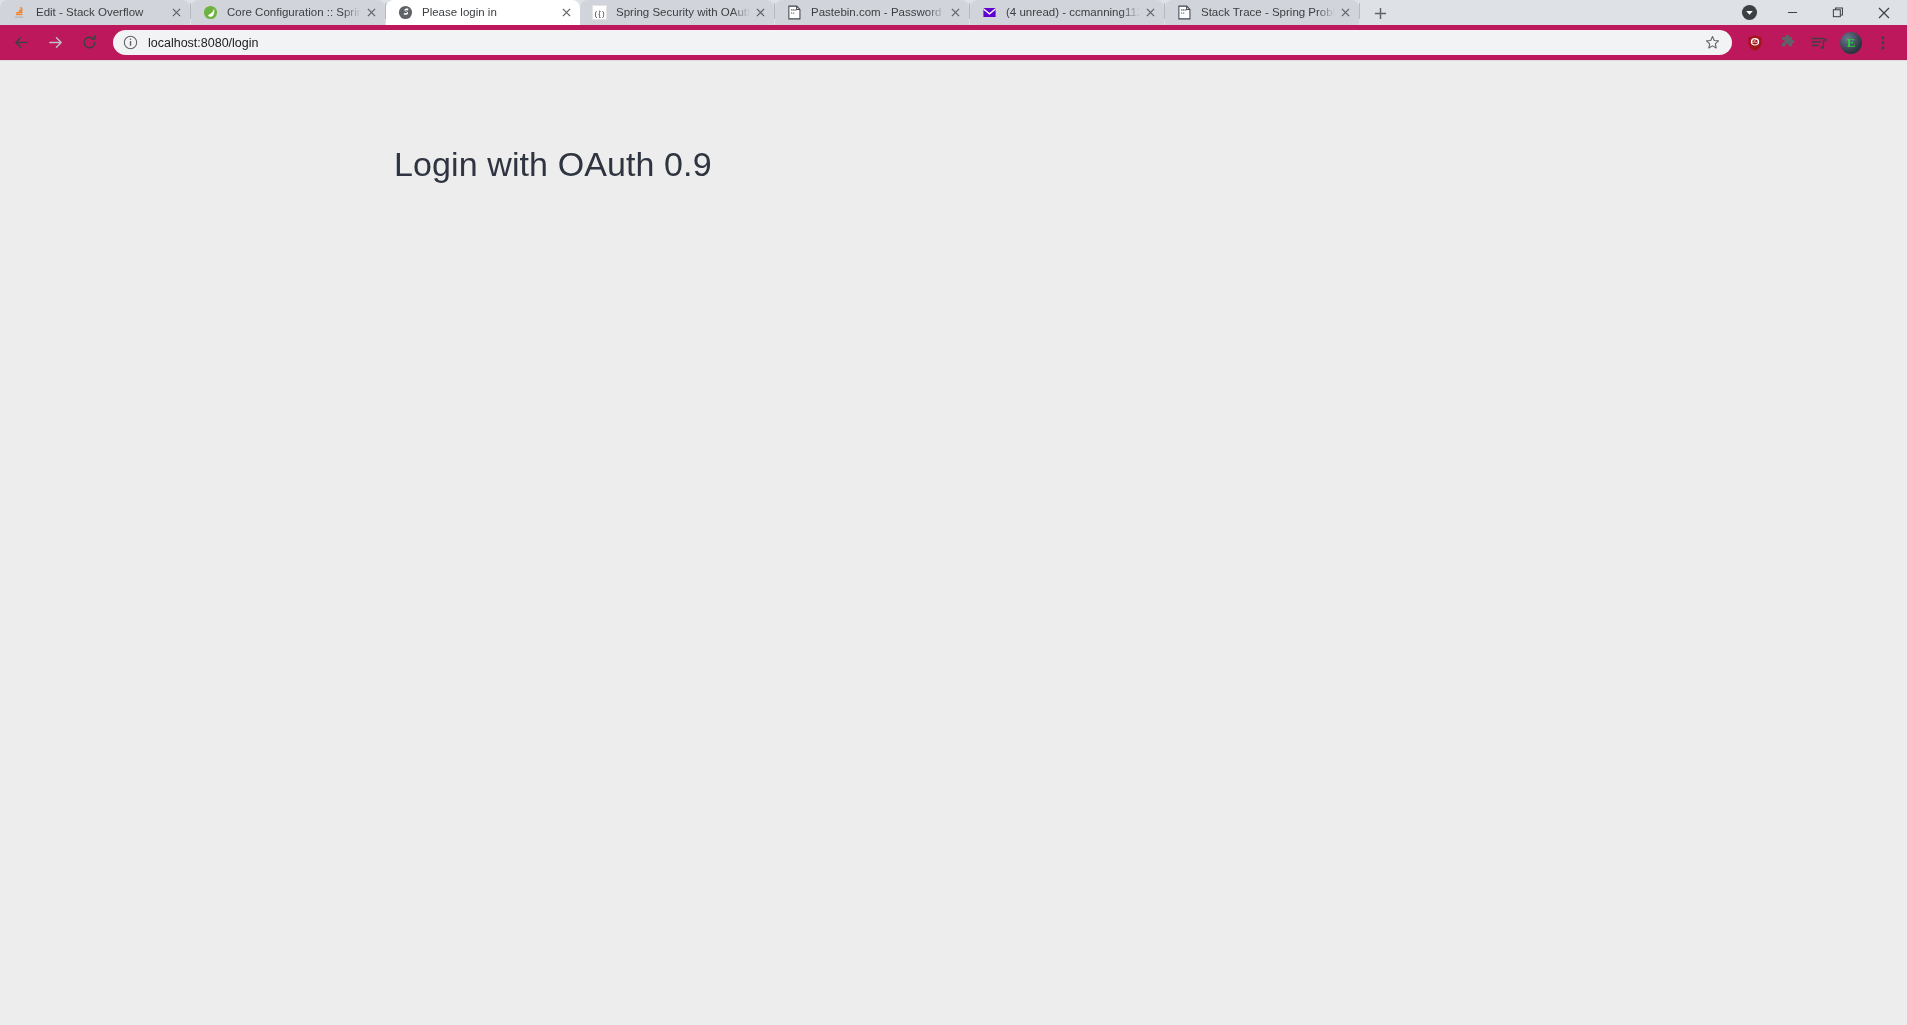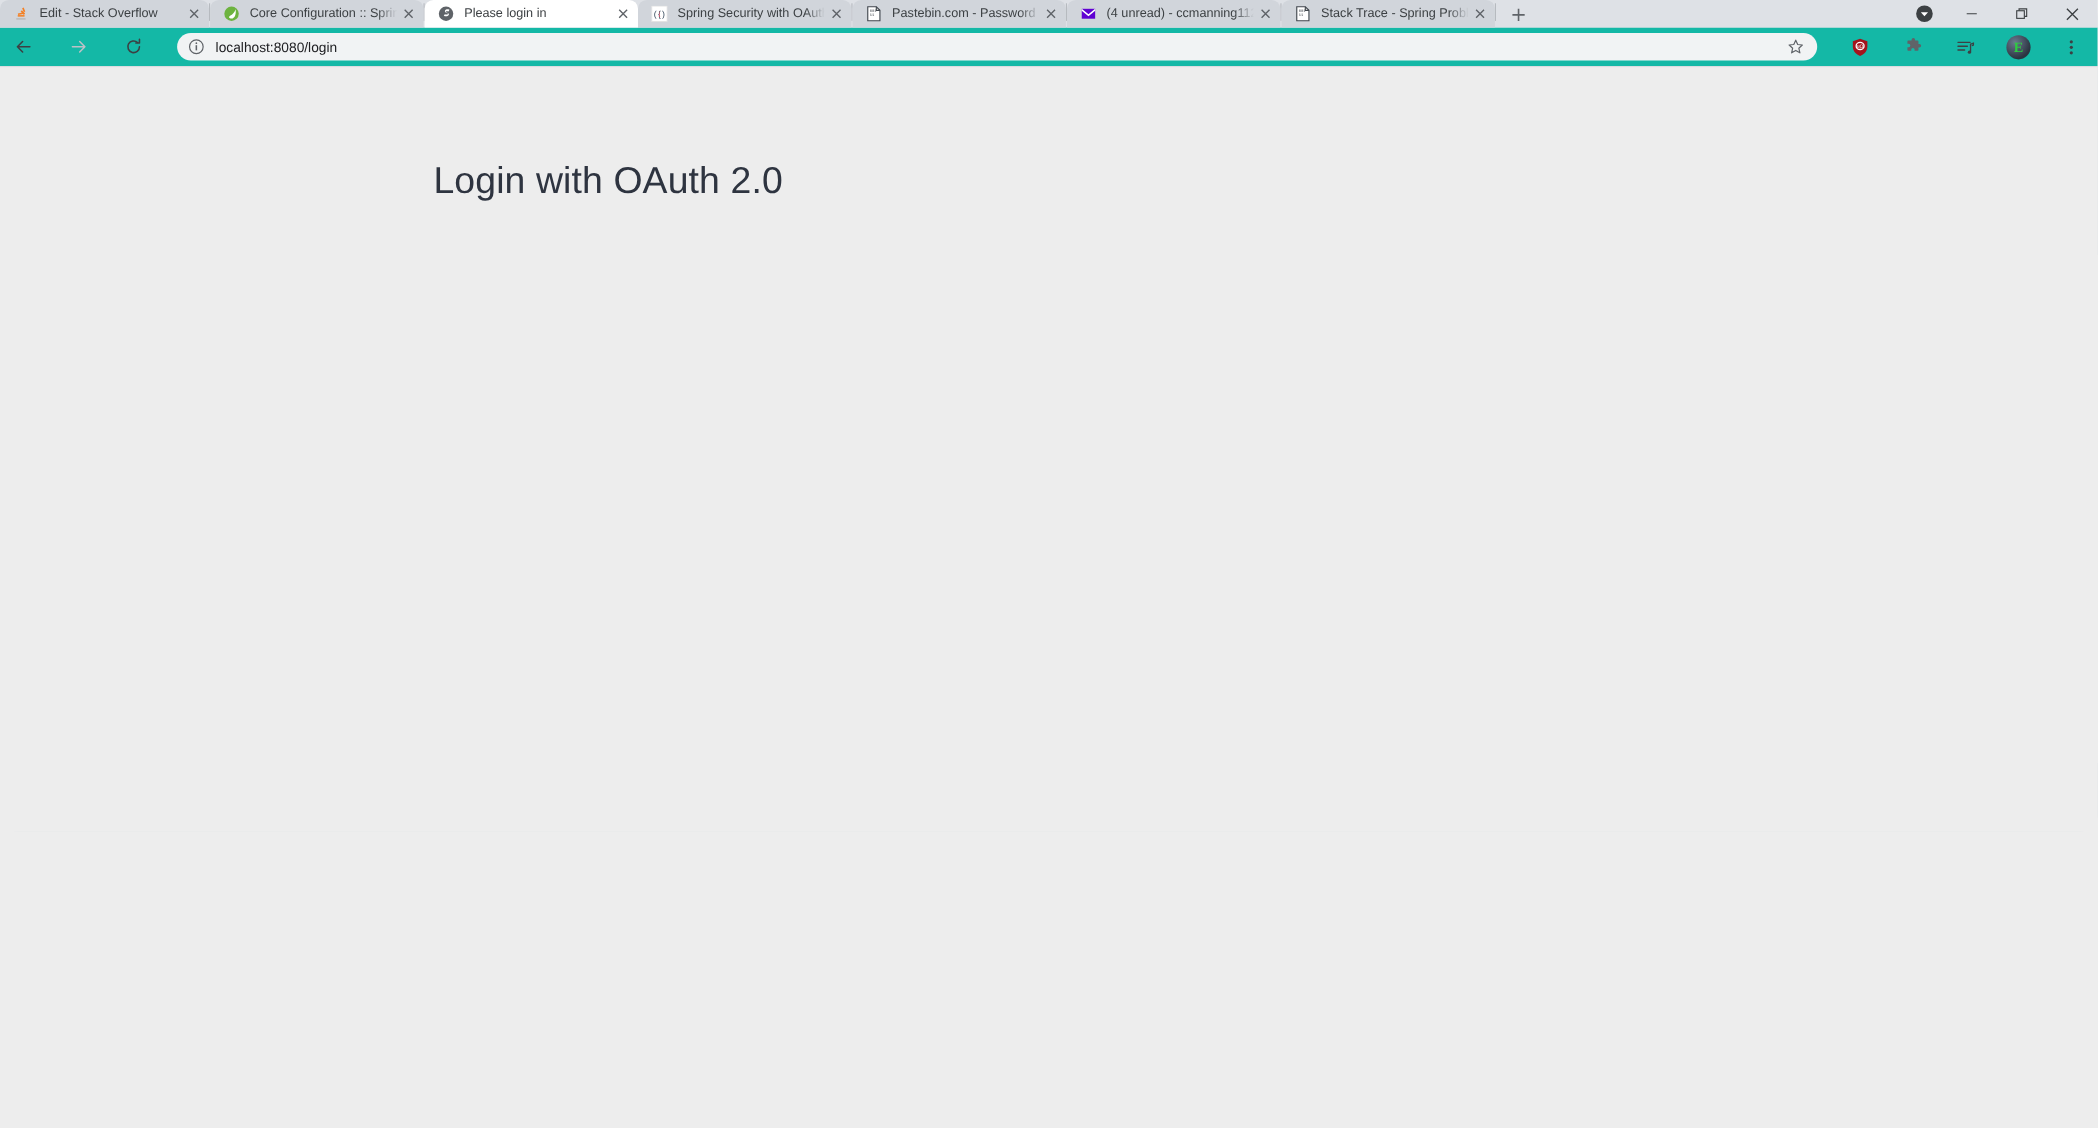--- a/index.html
+++ b/index.html
@@ -105,26 +105,25 @@
     color: #3c4043;
   }
   .wincontrols .updot {
     width: 40px; height: 25px;
     display: flex; align-items: center; justify-content: center;
   }
 
   
   .toolbar {
     height: 35px;
-    background: #14b8a6;
+    background: #be185d;
     display: flex;
     align-items: center;
     padding: 0 8px 0 4px;
     flex: 0 0 35px;
-    gap: 16px;
   }
   .navbtn {
     width: 28px; height: 28px;
     margin: 0 3px;
     display: flex; align-items: center; justify-content: center;
     border-radius: 50%;
     color: #5f6368;
     flex: 0 0 28px;
   }
   .navbtn.disabled { color: #bdc1c6; }
@@ -431,17 +430,17 @@
         <circle cx="8" cy="8" r="1.45" fill="#3c4043"></circle>
         <circle cx="8" cy="13" r="1.45" fill="#3c4043"></circle>
       </svg>
     </div>
   </div>
 
   <div class="toolbarsep"></div>
 
   <div class="viewport">
     <div class="page">
-      <h1>Login with OAuth 2.0</h1>
+      <h1>Login with OAuth 0.9</h1>
     </div>
   </div>
 
 </div>
 
 </body></html>

